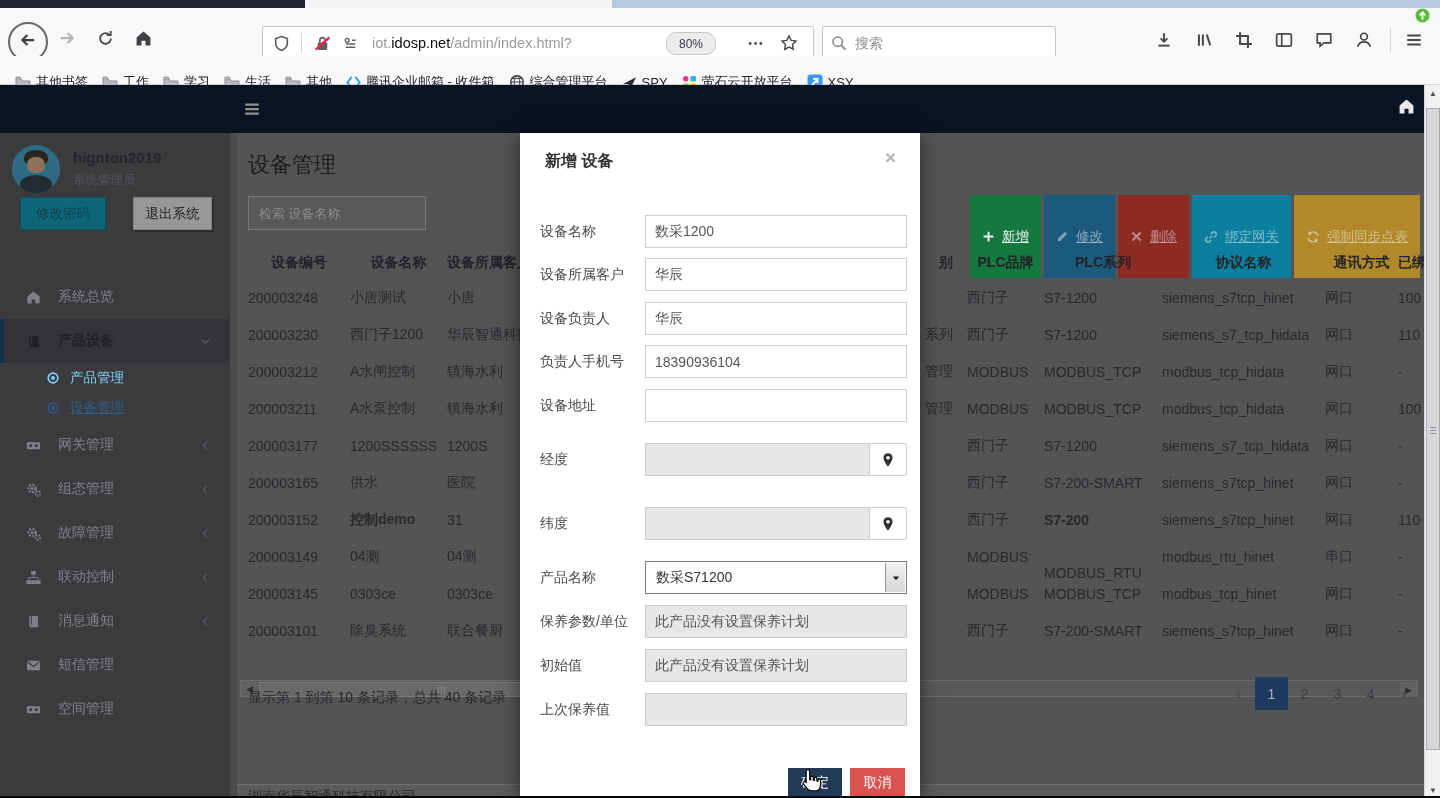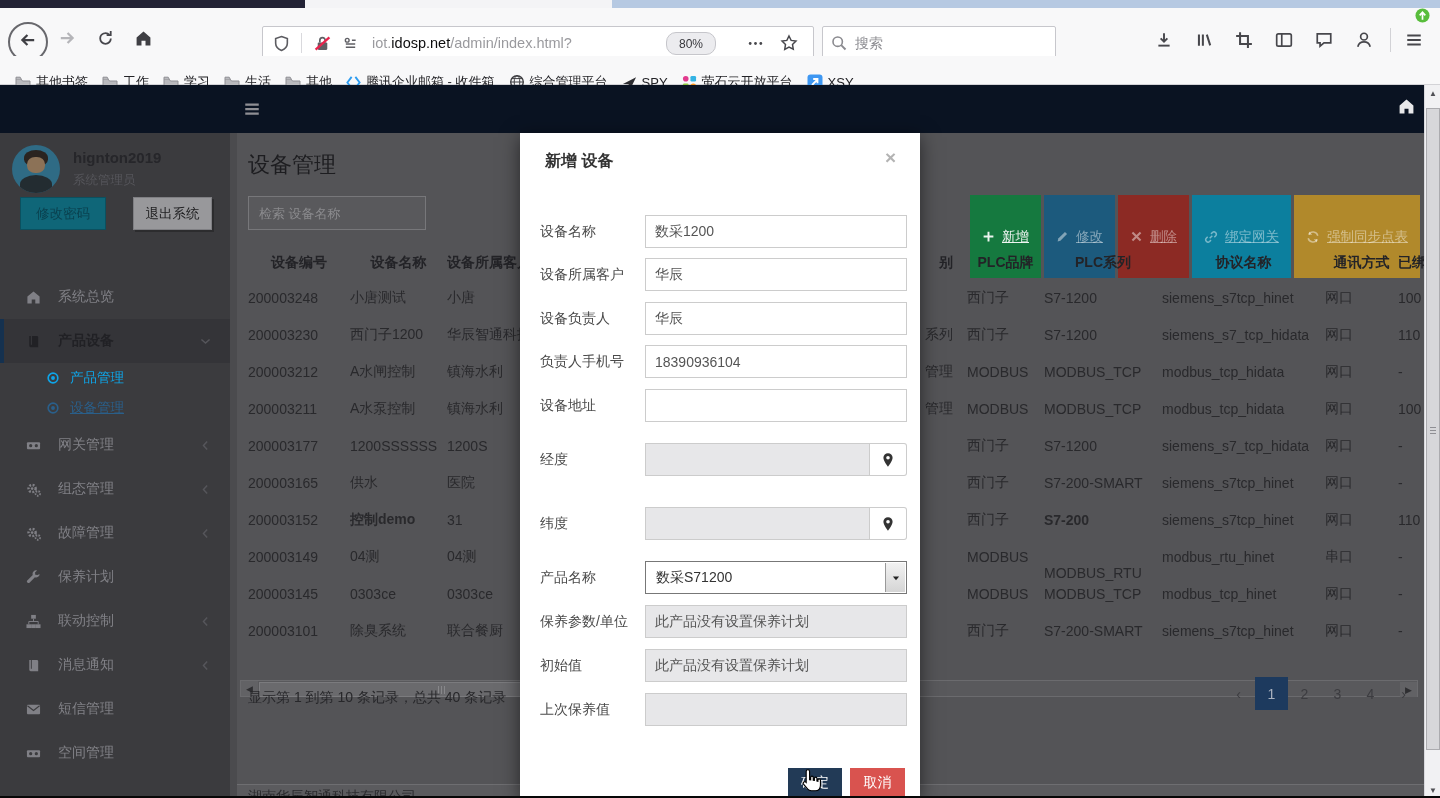--- a/index.html
+++ b/index.html
@@ -46,21 +46,21 @@
             display:flex;align-items:center;justify-content:center;border:1px solid #0b505f;}
   .btn-light{position:absolute;left:133px;top:64px;width:77px;height:31px;background:#98989b;color:#1e1e20;font-size:13.5px;
             display:flex;align-items:center;justify-content:center;border:1px solid #7f7f83;box-shadow:2px 2px 0 rgba(0,0,0,.25);}
   .menu{position:absolute;left:0;top:142px;width:230px;}
   .m-item{height:44px;display:flex;align-items:center;color:#808086;font-size:14px;position:relative;}
   .m-item .mi{width:18px;margin-left:26px;display:flex;}
   .m-item .ml{margin-left:14px;}
   .m-item .chev{position:absolute;right:18px;display:flex;color:#56565b;}
   .m-item.active{background:#343438;border-left:4px solid #15314f;color:#212125;font-weight:bold;}
   .m-item.active .mi{margin-left:22px;}
-  .m-sub{height:30px;display:flex;align-items:center;font-size:13.5px;color:#0ea5e9;}
+  .m-sub{height:30px;display:flex;align-items:center;font-size:13.5px;color:#7dd3fc;}
   .m-sub .mi{width:15px;margin-left:46px;display:flex;}
   .m-sub .ml{margin-left:9px;}
   .m-sub.on{color:#2a5f8a;}
   .m-sub.on .ml{text-decoration:underline;}
 
   .pg-title{position:absolute;left:11px;top:17px;font-size:22px;color:#1d1d20;}
   .pg-search{position:absolute;left:11px;top:63px;width:176px;height:32px;background:#59595c;border:1px solid #77777a;}
   .pg-search input{width:100%;height:100%;border:none;outline:none;background:transparent;font-size:13px;color:#9a9a9e;padding:0 10px;box-sizing:border-box;font-family:inherit;}
   .pg-search input::placeholder{color:#8b8b8e;}
   .tb-row{position:absolute;left:733px;top:62px;display:flex;gap:3px;}
@@ -445,28 +445,20 @@
               <circle cx="6.5" cy="7" r="1.4" fill="currentColor"></circle>
               <circle cx="12.6" cy="12.2" r="2.4" fill="none" stroke="currentColor" stroke-width="2" stroke-dasharray="1.5 1.2"></circle>
             </svg>
           </span>
           <span class="ml">故障管理</span>
           <span class="chev">
             <svg width="13" height="13" viewBox="0 0 16 16" xmlns="http://www.w3.org/2000/svg">
               <path d="M10 3L5.5 8l4.5 5" stroke="currentColor" stroke-width="1.8" fill="none"></path>
             </svg>
           </span>
-        </div>
-        <div class="m-item">
-          <span class="mi" style="display: flex;">
-            <svg width="15" height="15" viewBox="0 0 16 16" xmlns="http://www.w3.org/2000/svg">
-              <path d="M14.5 4.2a3.8 3.8 0 01-5 3.6L4 13.3a1.7 1.7 0 11-2.4-2.4L7.2 5.4a3.8 3.8 0 014.6-4.9L9.6 2.7l.3 2.4 2.4.3z" fill="currentColor"></path>
-            </svg>
-          </span>
-          <span class="ml">保养计划</span>
         </div>
         <div class="m-item">
           <span class="mi" style="display: flex;">
             <svg width="15" height="15" viewBox="0 0 16 16" xmlns="http://www.w3.org/2000/svg">
               <rect x="5.5" y="1" width="5" height="4" fill="currentColor"></rect>
               <rect x="0.5" y="11" width="5" height="4" fill="currentColor"></rect>
               <rect x="5.5" y="11" width="5" height="4" fill="currentColor"></rect>
               <rect x="10.5" y="11" width="5" height="4" fill="currentColor"></rect>
               <path d="M8 5v3M3 11V8h10v3" stroke="currentColor" fill="none"></path>
             </svg>

